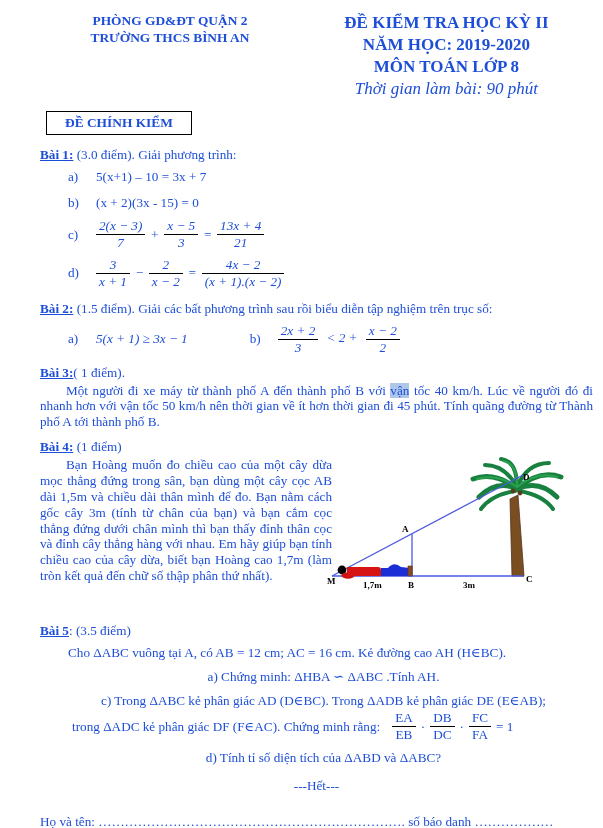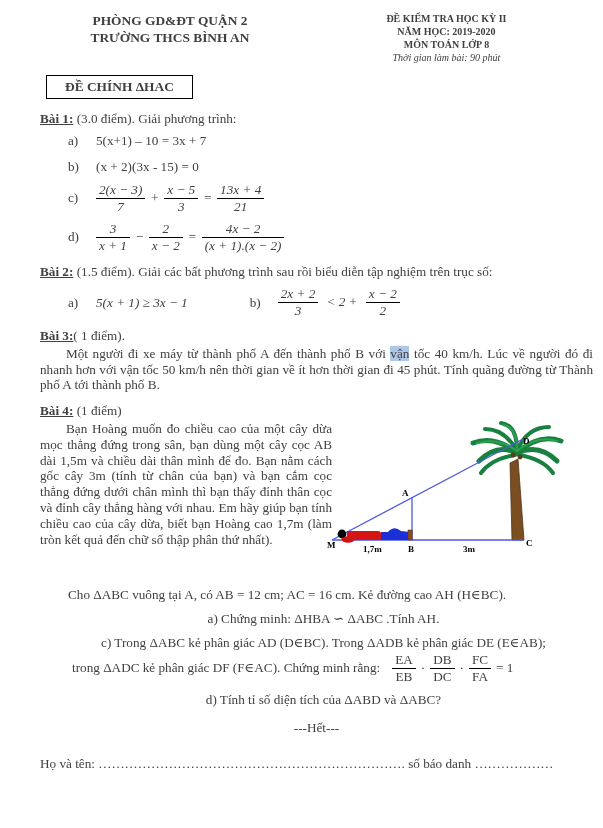--- a/index.html
+++ b/index.html
@@ -1,22 +1,22 @@
 <!DOCTYPE html>
 <html><head>
 <meta charset="utf-8">
 <style>
   html,body{margin:0;padding:0;background:#e8e8e8;}
   .page{position:relative;width:603px;height:828px;background:#ffffff;margin:0 auto;
-        font-family:"Liberation Serif","DejaVu Serif",serif;font-size:13.2px;color:#404040;
+        font-family:"Liberation Serif","DejaVu Serif",serif;font-size:13.2px;color:#1d4ed8;
         box-sizing:border-box;padding:12px 10px 0 40px;overflow:hidden;}
   
   .hdr{display:flex;}
   .hdr-left{width:47%;text-align:center;font-weight:700;line-height:1.3;font-size:13.4px;}
-  .hdr-right{width:53%;text-align:center;font-weight:700;line-height:1.3;font-size:10px;}
+  .hdr-right{width:53%;text-align:center;font-weight:700;line-height:1.3;font-size:17px;}
   .hdr-right .it{font-weight:400;font-style:italic;}
   .box{display:inline-block;border:1.6px solid #000;padding:3px 18px;font-weight:700;margin:11px 0 2px 6px;font-size:13.4px;}
   
   .bh{font-weight:700;text-decoration:underline;}
   .sect-h{margin-top:10px;}
   
   .eq-row{display:flex;align-items:center;margin-left:28px;}
   .lab{flex:0 0 28px;}
   .mt6{margin-top:6px}.mt8{margin-top:8px}.mt10{margin-top:10px}.mt12{margin-top:12px}.mt14{margin-top:14px}.mt16{margin-top:16px}
   .frac{display:inline-block;vertical-align:middle;text-align:center;line-height:1.05;}
@@ -56,21 +56,21 @@
       <div>TRƯỜNG THCS BÌNH AN</div>
     </div>
     <div class="hdr-right">
       <div>ĐỀ KIỂM TRA HỌC KỲ II</div>
       <div>NĂM HỌC: 2019-2020</div>
       <div>MÔN TOÁN LỚP 8</div>
       <div class="it">Thời gian làm bài: 90 phút</div>
     </div>
   </div>
 
-  <div class="box">ĐỀ CHÍNH ΔHAC</div>
+  <div class="box">ĐỀ CHÍNH KIỂM</div>
 
   
   <div class="sect-h">
     <span class="bh">Bài 1:</span><span> (3.0 điểm). Giải phương trình:</span>
   </div>
   <div class="eq-row mt6">
     <span class="lab">a)</span>
     <span>5(x+1) – 10 = 3x + 7</span>
   </div>
   <div class="eq-row mt10">
@@ -185,20 +185,23 @@
         <text class="fig-label" x="81" y="135">B</text>
         <text class="fig-label" x="136" y="135">3m</text>
         <text class="fig-label" x="199" y="129">C</text>
         <text class="fig-label" x="75" y="79">A</text>
         <text class="fig-label" x="196" y="27">D</text>
       </g>
     </svg>
   </div>
 
   
+  <div class="sect-h" style="margin-top:6px">
+    <span class="bh">Bài 5</span><span>: (3.5 điểm)</span>
+  </div>
   <div class="b5-intro">Cho ΔABC vuông tại A, có AB = 12 cm; AC = 16 cm.  Kẻ đường cao AH (H∈BC).</div>
   <div class="b5-line">a) Chứng minh:  ΔHBA ∽ ΔABC .Tính AH.</div>
   <div class="b5-line mt14">c)  Trong ΔABC kẻ phân giác AD (D∈BC). Trong ΔADB kẻ phân giác DE  (E∈AB);</div>
   <div class="b5-c2">
     <span>trong ΔADC kẻ phân giác DF (F∈AC).    Chứng minh rằng:</span>
     <span style="width:12px"></span>
     <span class="frac">
         <span class="n">EA</span>
         <span class="d">EB</span>
       </span>

